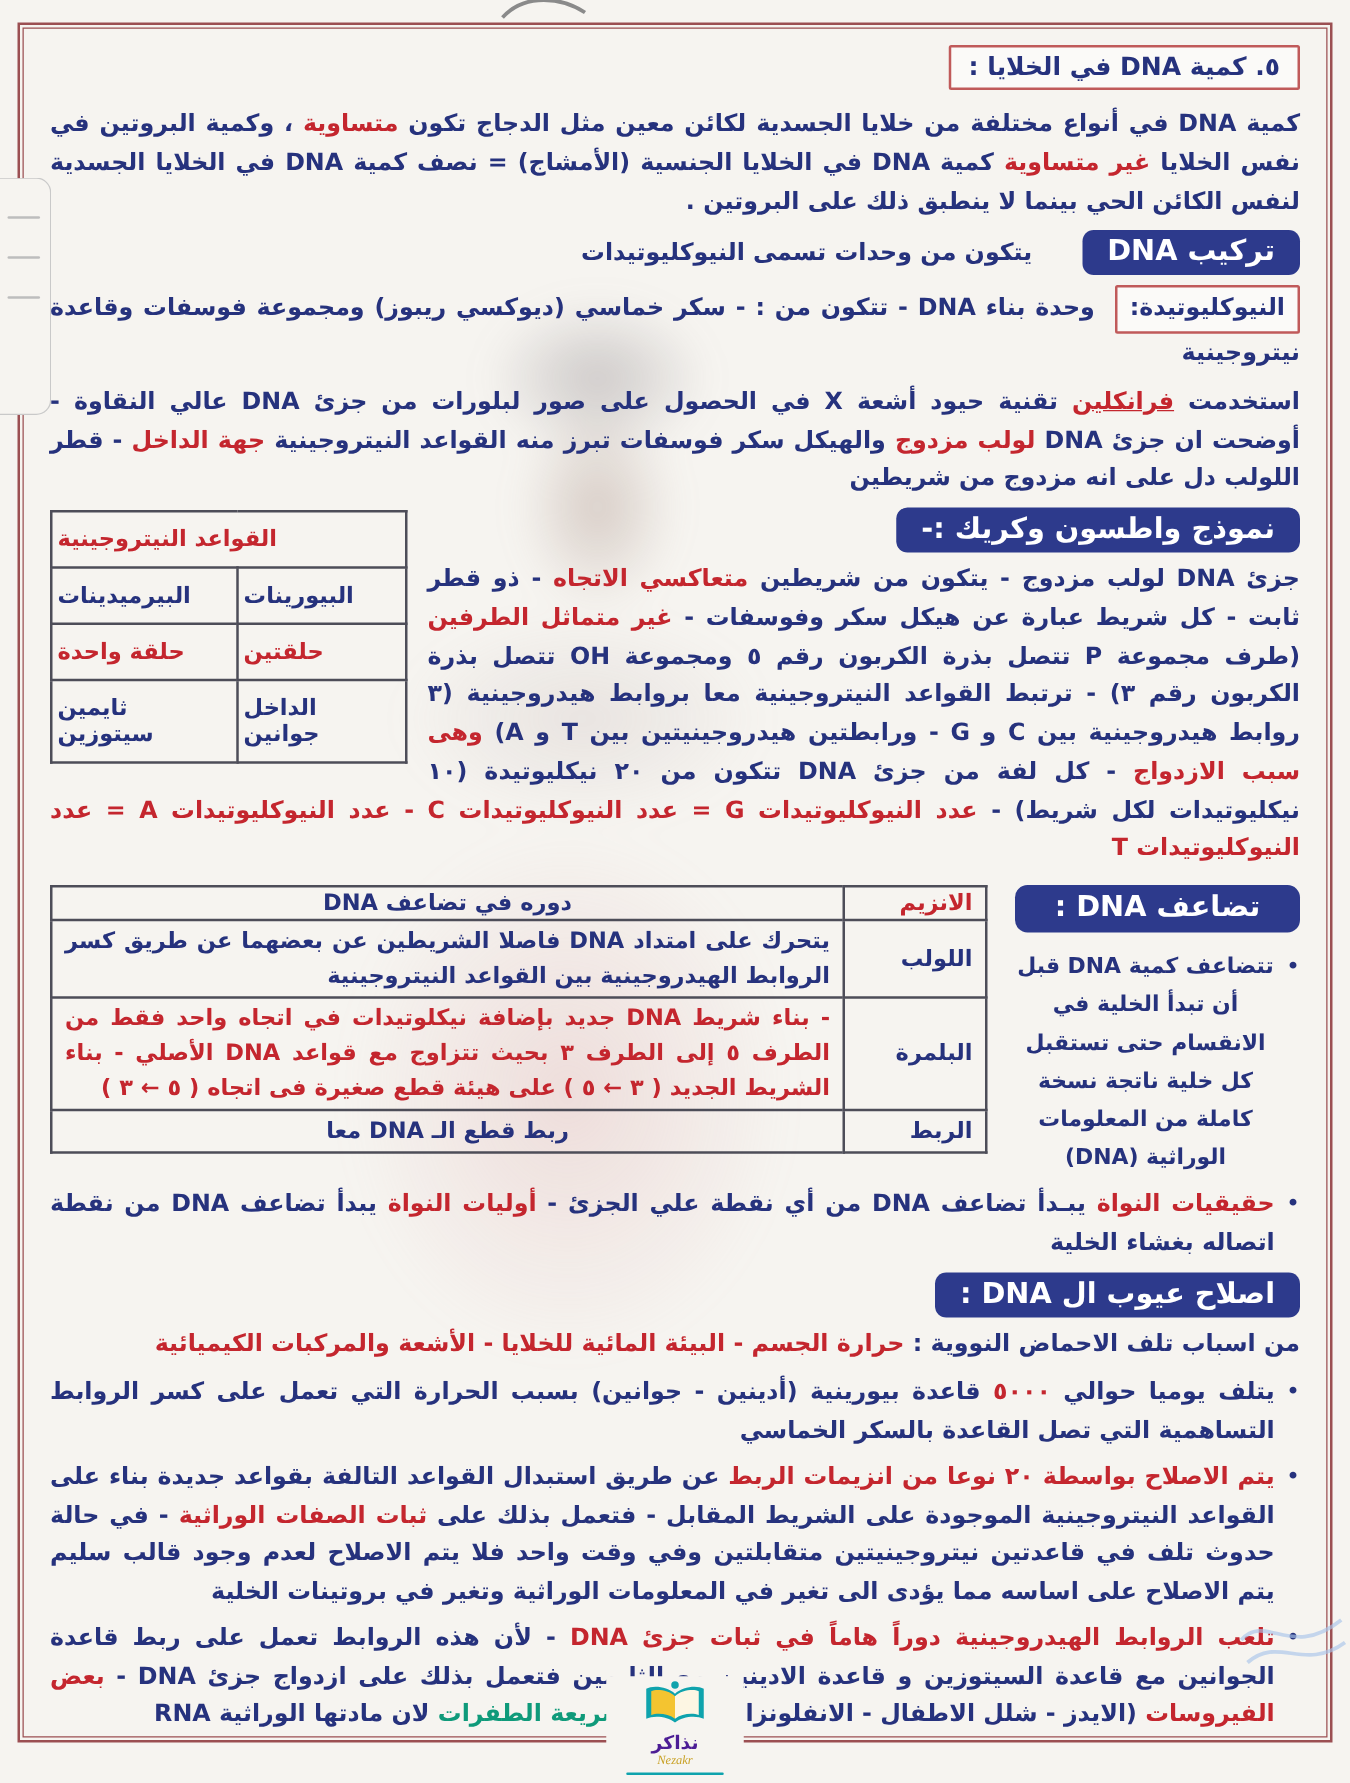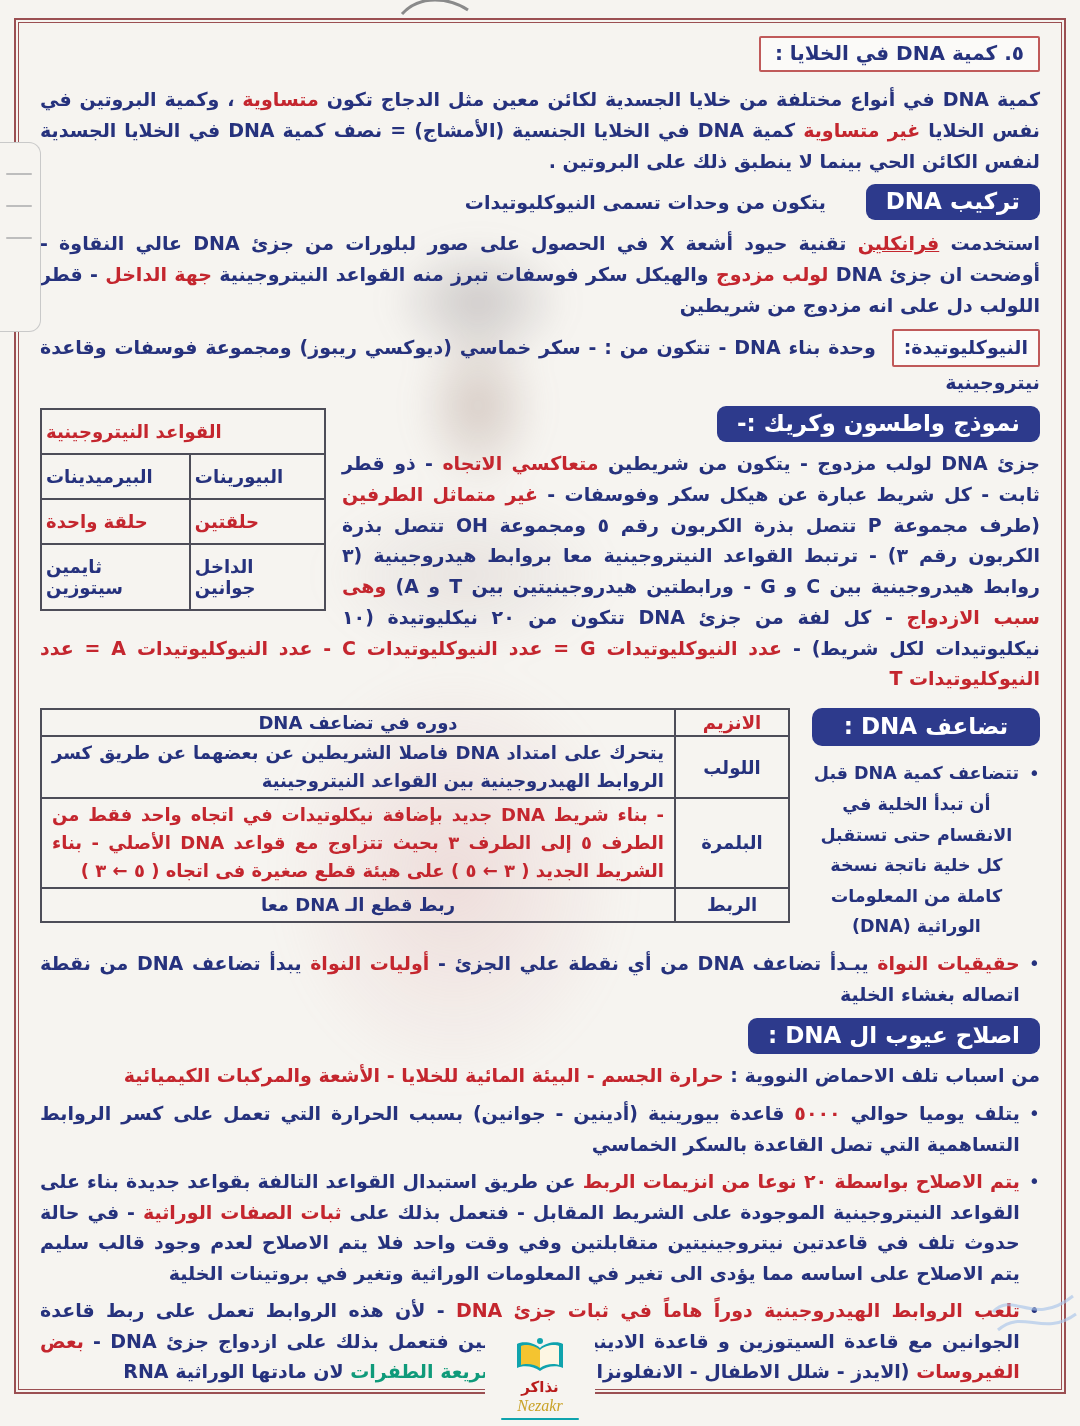--- a/index.html
+++ b/index.html
@@ -68,21 +68,21 @@
   .wc-head{margin:0 0 6px 0;}
 
   .repl-row{display:flex;gap:22px;align-items:stretch;margin-top:6px;}
   .sidebar{flex:0 0 228px;width:228px;}
   .sidebar .pill{display:block;text-align:center;padding:5px 8px 7px;border-radius:10px;}
   .sidebar-bullet{display:flex;gap:8px;margin-top:12px;}
   .sidebar-bullet p{margin:0;font-size:17.5px;font-weight:bold;color:#26327d;line-height:1.75;text-align:center;}
   .enzyme-wrap{flex:1;}
   .enzyme-table{width:100%;}
   .enzyme-table td{padding:2px 10px;}
-  .enzyme-table .ecol{width:92px;text-align:center;}
+  .enzyme-table .ecol{width:92px;text-align:right;}
   .enzyme-table .rcol{text-align:justify;line-height:1.55;}
   .enzyme-table .center{text-align:center;}
 
   .bullet{display:flex;gap:9px;align-items:flex-start;margin:6px 0;}
   .dot{color:#26327d;font-size:19px;line-height:1.6;flex:0 0 auto;}
   .bullet .para{margin:0;flex:1;}
 
   .repair-pill{margin:8px 0 6px;}
 
   
@@ -94,22 +94,22 @@
   .edge-line{display:block;height:2px;background:#bdbdbd;margin:30px 8px 0 6px;border-radius:1px;}
   .top-artifact{position:absolute;left:400px;top:0;z-index:4;}
   .squiggle{position:absolute;right:2px;top:1272px;z-index:2;}
 
   
   .logo{
     position:absolute;bottom:6px;left:50%;transform:translateX(-50%);
     z-index:5;display:flex;flex-direction:column;align-items:center;
     background:#f6f4f0;padding:2px 16px 0;
   }
-  .logo-ar{font-size:15px;font-weight:bold;color:#b91c1c;line-height:1.2;}
-  .logo-en{font-size:16px;color:#c9a227;font-family:"Liberation Serif", serif;font-style:italic;line-height:1.2;}
+  .logo-ar{font-size:15px;font-weight:bold;color:#4c1d95;line-height:1.2;}
+  .logo-en{font-size:10px;color:#c9a227;font-family:"Liberation Serif", serif;font-style:italic;line-height:1.2;}
   .logo-rule{width:78px;height:2px;background:#0fa3ad;margin-top:3px;border-radius:1px;}
 </style>
 </head>
 <body>
 
 <div class="edge-artifact">
   <span class="edge-line"></span>
   <span class="edge-line"></span>
   <span class="edge-line"></span>
 </div>
@@ -130,26 +130,26 @@
       <span>٥. كمية DNA في الخلايا :</span>
     </div>
     <p class="para"><span>كمية DNA في أنواع مختلفة من خلايا الجسدية لكائن معين مثل الدجاج تكون </span><span class="seg-red">متساوية</span><span> ، وكمية البروتين في نفس الخلايا </span><span class="seg-red">غير متساوية</span><span> كمية DNA في الخلايا الجنسية (الأمشاج) = نصف كمية DNA في الخلايا الجسدية لنفس الكائن الحي بينما لا ينطبق ذلك على البروتين .</span></p>
 
     
     <div class="heading-row">
       <span class="pill">تركيب DNA</span>
       <span class="note-text">يتكون من وحدات تسمى النيوكليوتيدات</span>
     </div>
 
-    <p class="para"><span>استخدمت </span><span class="seg-redu">فرانكلين</span><span> تقنية حيود أشعة X في الحصول على صور لبلورات من جزئ DNA عالي النقاوة - أوضحت ان جزئ DNA </span><span class="seg-red">لولب مزدوج</span><span> والهيكل سكر فوسفات تبرز منه القواعد النيتروجينية </span><span class="seg-red">جهة الداخل</span><span> - قطر اللولب دل على انه مزدوج من شريطين</span></p>
-
     <p class="para">
       <span class="label-box">النيوكليوتيدة:</span>
       <span><span>وحدة بناء DNA - تتكون من : - سكر خماسي (ديوكسي ريبوز) ومجموعة فوسفات وقاعدة نيتروجينية</span></span>
     </p>
+
+    <p class="para"><span>استخدمت </span><span class="seg-redu">فرانكلين</span><span> تقنية حيود أشعة X في الحصول على صور لبلورات من جزئ DNA عالي النقاوة - أوضحت ان جزئ DNA </span><span class="seg-red">لولب مزدوج</span><span> والهيكل سكر فوسفات تبرز منه القواعد النيتروجينية </span><span class="seg-red">جهة الداخل</span><span> - قطر اللولب دل على انه مزدوج من شريطين</span></p>
 
     
     <div class="wc-section">
       <table class="bases-table">
         <tbody>
             <tr>
           <td colspan="2" class="cell-red">القواعد النيتروجينية</td>
         </tr>
         <tr>
           <td>البيورينات</td>

